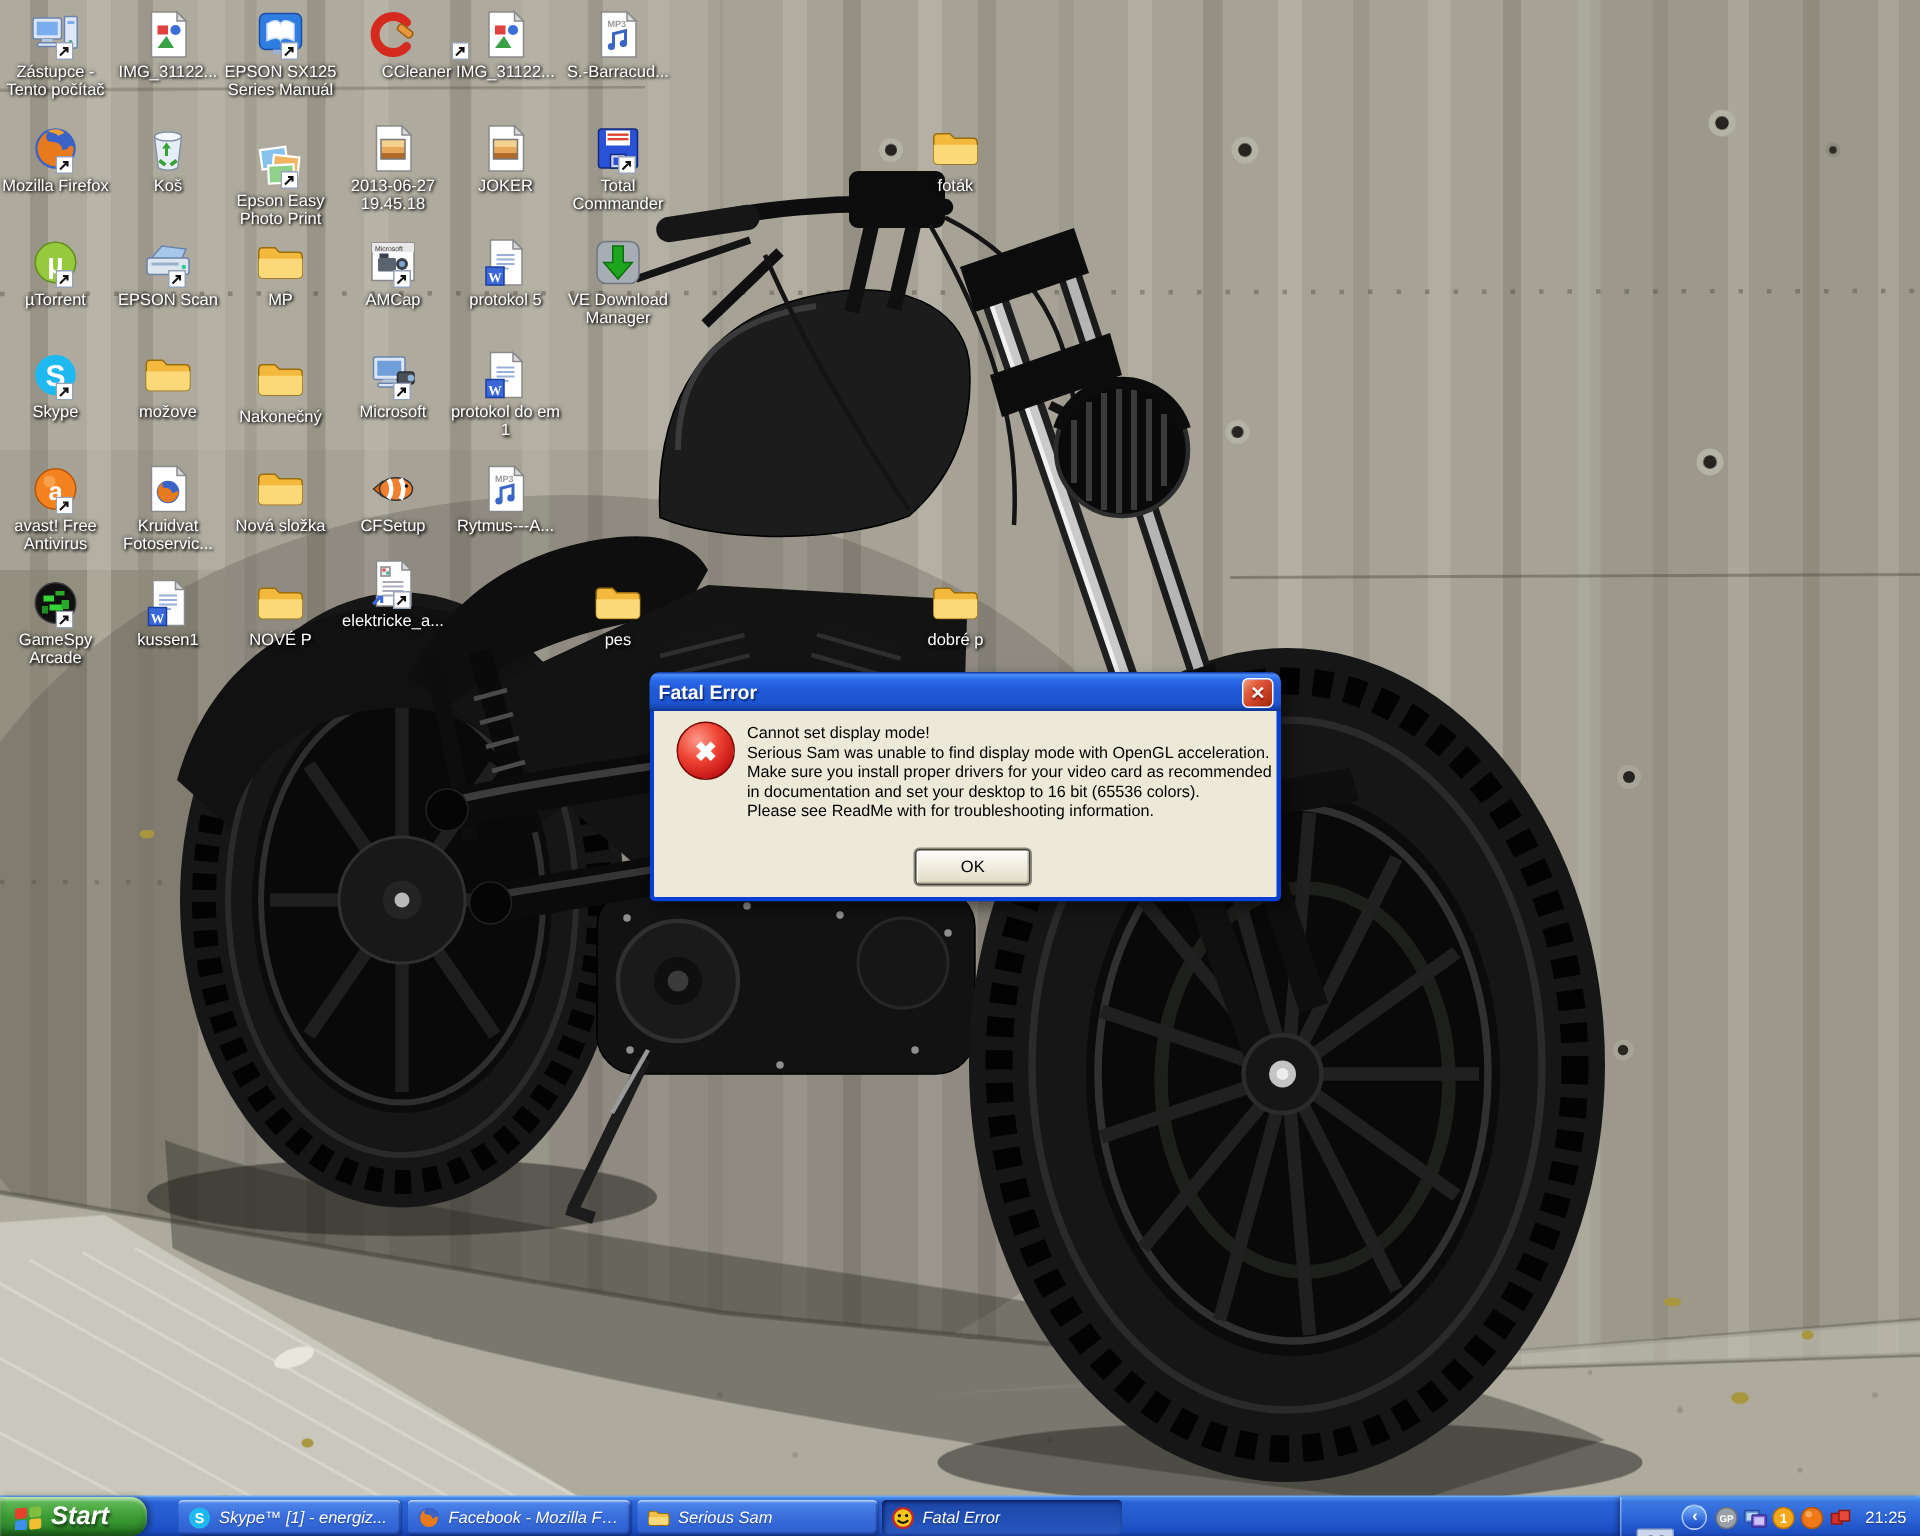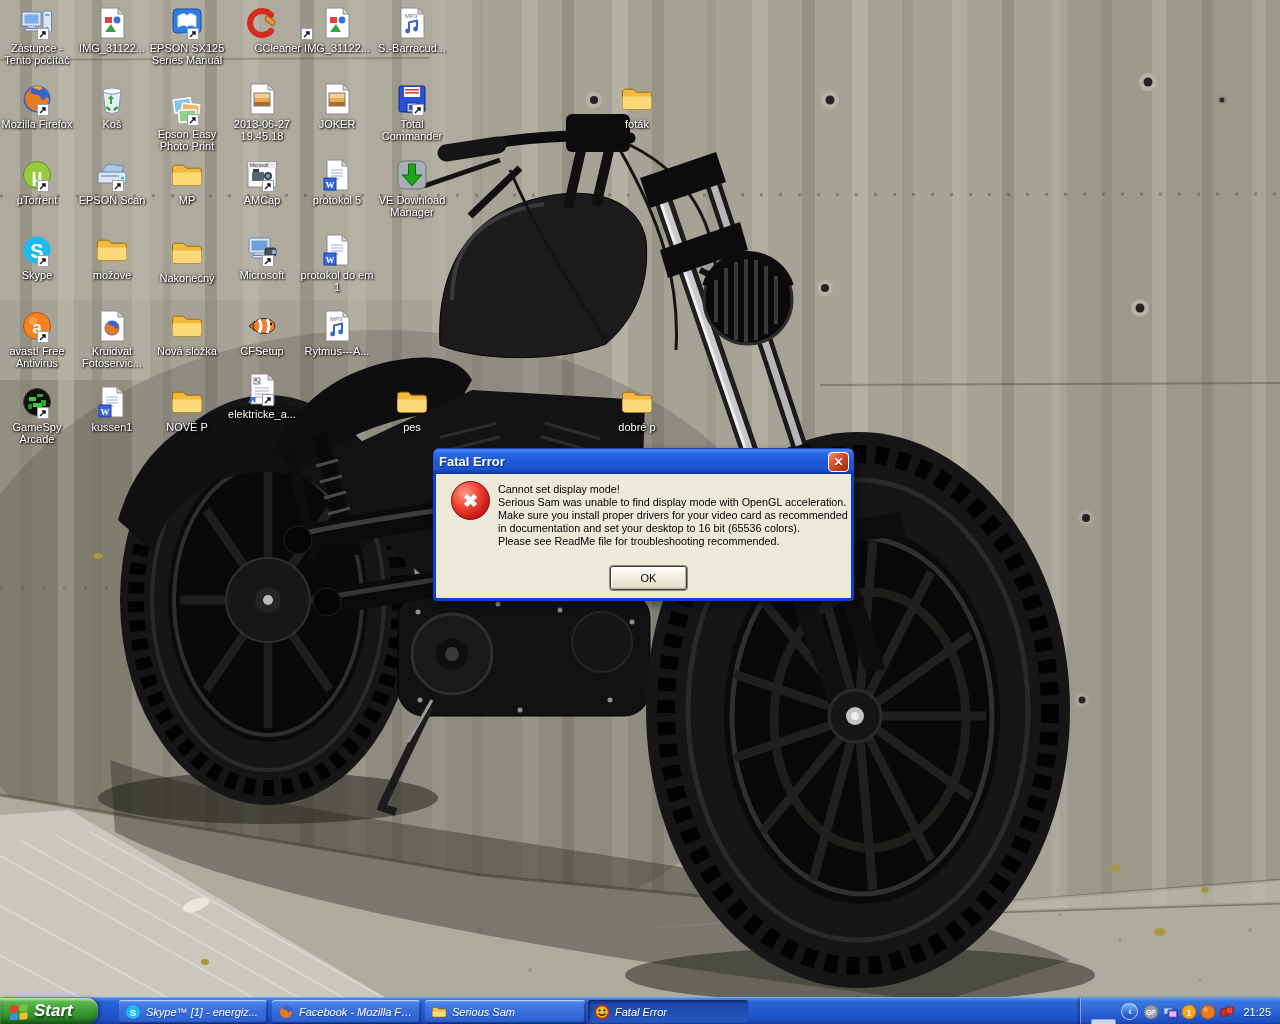--- a/index.html
+++ b/index.html
@@ -602,21 +602,21 @@
   <div id="dlg-title">
     <span id="dlg-title-text">Fatal Error</span>
     <span id="dlg-close">✕</span>
   </div>
   <div id="dlg-erricon">✖</div>
   <div id="dlg-msg">
     <div>Cannot set display mode!</div>
     <div>Serious Sam was unable to find display mode with OpenGL acceleration.</div>
     <div>Make sure you install proper drivers for your video card as recommended</div>
     <div>in documentation and set your desktop to 16 bit (65536 colors).</div>
-    <div>Please see ReadMe file for troubleshooting recommended.</div>
+    <div>Please see ReadMe with for troubleshooting information.</div>
   </div>
   <div id="dlg-ok">OK</div>
 </div>
 
 <div id="taskbar">
   <div id="start">
     <svg width="20" height="18" viewBox="0 0 20 18">
       <g transform="skewY(-6) translate(0,1)">
         <rect x="1" y="3" width="8" height="7" rx="1.5" fill="#e8402a"></rect>
         <rect x="10.5" y="3" width="8" height="7" rx="1.5" fill="#7fbf3f"></rect>

